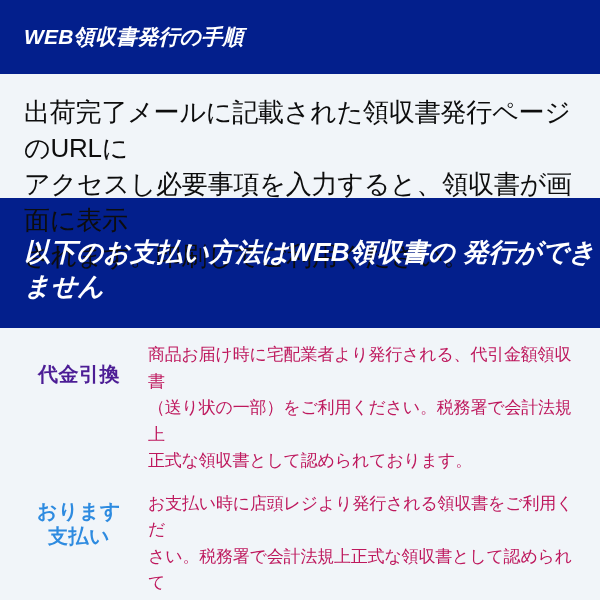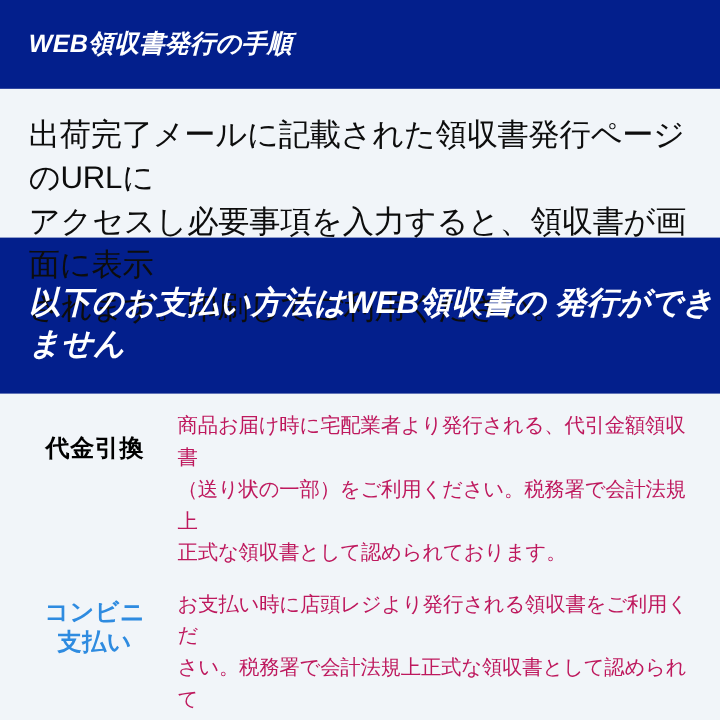--- a/index.html
+++ b/index.html
@@ -119,28 +119,28 @@
   </div>
 
   <div class="band" id="band-secondary">
     <div class="band-title">以下のお支払い方法はWEB領収書の
 発行ができません</div>
   </div>
 
   <div id="methods">
 
     <div class="method-row">
-      <div class="method-label" style="color: #000000;">代金引換</div>
+      <div class="method-label" style="color: #4c1d95;">代金引換</div>
       <div class="method-desc">商品お届け時に宅配業者より発行される、代引金額領収書
 （送り状の一部）をご利用ください。税務署で会計法規上
 正式な領収書として認められております。</div>
     </div>
 
     <div class="method-row">
-      <div class="method-label two-line" style="color: rgb(46, 139, 224);">コンビニ
+      <div class="method-label two-line" style="color: rgb(46, 139, 224);">おります
 支払い</div>
       <div class="method-desc">お支払い時に店頭レジより発行される領収書をご利用くだ
 さい。税務署で会計法規上正式な領収書として認められて
 コンビニ。</div>
     </div>
 
   </div>
 
 </div>
 

